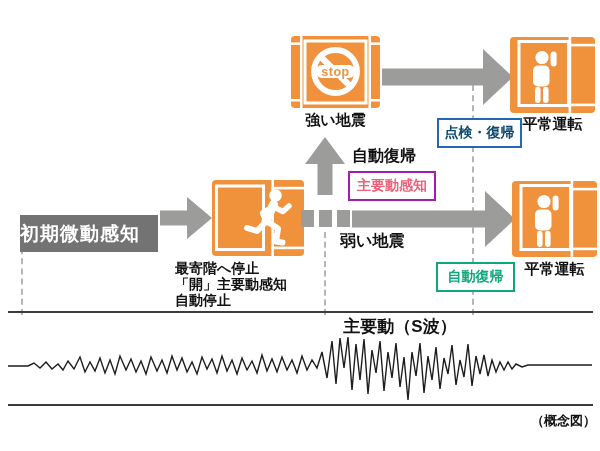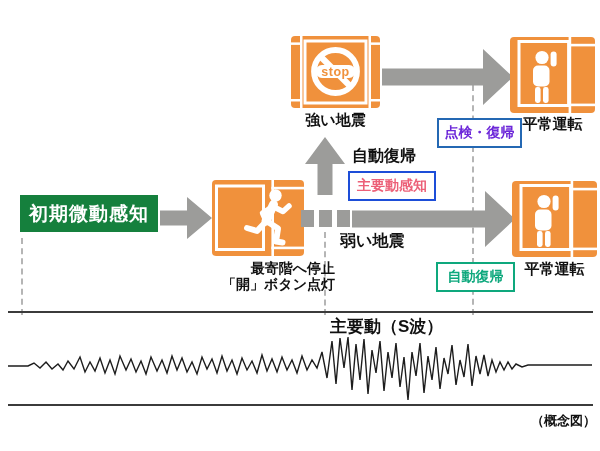--- a/index.html
+++ b/index.html
@@ -3,41 +3,41 @@
 <meta charset="utf-8">
 <style>
   html,body{margin:0;padding:0;background:#fff;}
   .canvas{
     position:relative;width:600px;height:451px;background:#ffffff;overflow:hidden;
     font-family:"Liberation Sans","DejaVu Sans",sans-serif;color:#111;
   }
   .abs{position:absolute;}
   
   .red-box{
-    left:20px;top:195px;width:138px;height:37px;background:#15803d;
+    left:20px;top:215px;width:138px;height:37px;background:#737373;
     color:#fff;font-size:19px;font-weight:bold;letter-spacing:1px;
-    display:flex;align-items:center;justify-content:center;z-index:3;
+    display:flex;align-items:center;z-index:3;
   }
   .outline-box{
     background:#fff;font-weight:bold;font-size:14px;
     display:flex;align-items:center;justify-content:center;z-index:3;
   }
-  .box-blue{left:437px;top:118px;width:81px;height:26px;border:2px solid #2468B3;color:#6d28d9;}
+  .box-blue{left:437px;top:118px;width:81px;height:26px;border:2px solid #2468B3;color:#0c4a6e;}
   .box-green{left:436px;top:262px;width:75px;height:26px;border:2px solid #0EA87D;color:#0EA87D;font-family:Liberation Serif, serif;}
-  .box-pink{left:348px;top:171px;width:84px;height:26px;border:2px solid #1d4ed8;color:#EC6078;}
+  .box-pink{left:348px;top:171px;width:84px;height:26px;border:2px solid #a21caf;color:#EC6078;}
   
   .lbl{font-weight:bold;z-index:3;}
   .strong-quake{left:352px;top:146px;font-size:16px;}
   .weak-quake{left:340px;top:231px;width:163px;font-size:16px;text-align:left;}
   .cap-stop{left:291px;top:111px;width:89px;font-size:15px;text-align:center;}
   .cap-normal-top{left:505px;top:115px;width:95px;font-size:15px;text-align:center;}
   .cap-normal-bottom{left:507px;top:260px;width:95px;font-size:15px;text-align:center;}
-  .cap-run{left:175px;top:260px;width:160px;font-size:14px;line-height:16px;text-align:right;}
+  .cap-run{left:175px;top:260px;width:160px;font-size:14px;line-height:16px;text-align:left;}
   .p-label{left:95px;top:315px;width:170px;font-size:17px;text-align:center;}
-  .s-label{left:330px;top:315px;width:140px;font-size:17px;}
+  .s-label{left:330px;top:315px;width:140px;font-size:17px;text-align:center;}
   .note-label{left:518px;top:412px;width:78px;font-size:13px;text-align:right;}
   
   .vdash{width:0;border-left:2px dashed #B5B5B5;z-index:1;}
   .vdash-a{left:21px;top:238px;height:77px;}
   .vdash-b{left:324px;top:232px;height:83px;}
   .vdash-c{left:472px;top:85px;height:230px;}
   
   .rule{left:8px;width:585px;height:2px;background:#3B3B3B;z-index:1;}
   .rule-top{top:311px;}
   .rule-bottom{top:404px;}
@@ -87,21 +87,22 @@
       <path class="wstroke" d="M61.5,24.5 L54,41" stroke-width="9" stroke-linecap="round"></path>
       <path class="wstroke" d="M62,27 L71,31.5 L77,26" stroke-width="5.5" stroke-linecap="round" stroke-linejoin="round"></path>
       <path class="wstroke" d="M58.5,28 L50.5,33 L53.5,40" stroke-width="5.5" stroke-linecap="round" stroke-linejoin="round"></path>
       <path class="wstroke" d="M54.5,41 L66,48.5 L64,61.5 L70.5,62.5" stroke-width="6" stroke-linecap="round" stroke-linejoin="round"></path>
       <path class="wstroke" d="M54,41.5 L45,51 L35,48" stroke-width="6" stroke-linecap="round" stroke-linejoin="round"></path>
     </g>
   </svg>
 
   <div class="abs lbl cap-run">
     <div>最寄階へ停止</div>
-    <div>「開」ボタン点灯</div>
+    <div>「開」主要動感知</div>
+    <div>自動停止</div>
   </div>
 
   <svg class="abs arrow" style="left:305px;top:137px" width="40" height="58" viewBox="0 0 40 58">
     <polygon points="20,0 40,27 27.5,27 27.5,58 12.5,58 12.5,27 0,27"></polygon>
   </svg>
   <div class="abs lbl strong-quake">自動復帰</div>
   <div class="abs outline-box box-pink">
     <span>主要動感知</span>
   </div>
 

